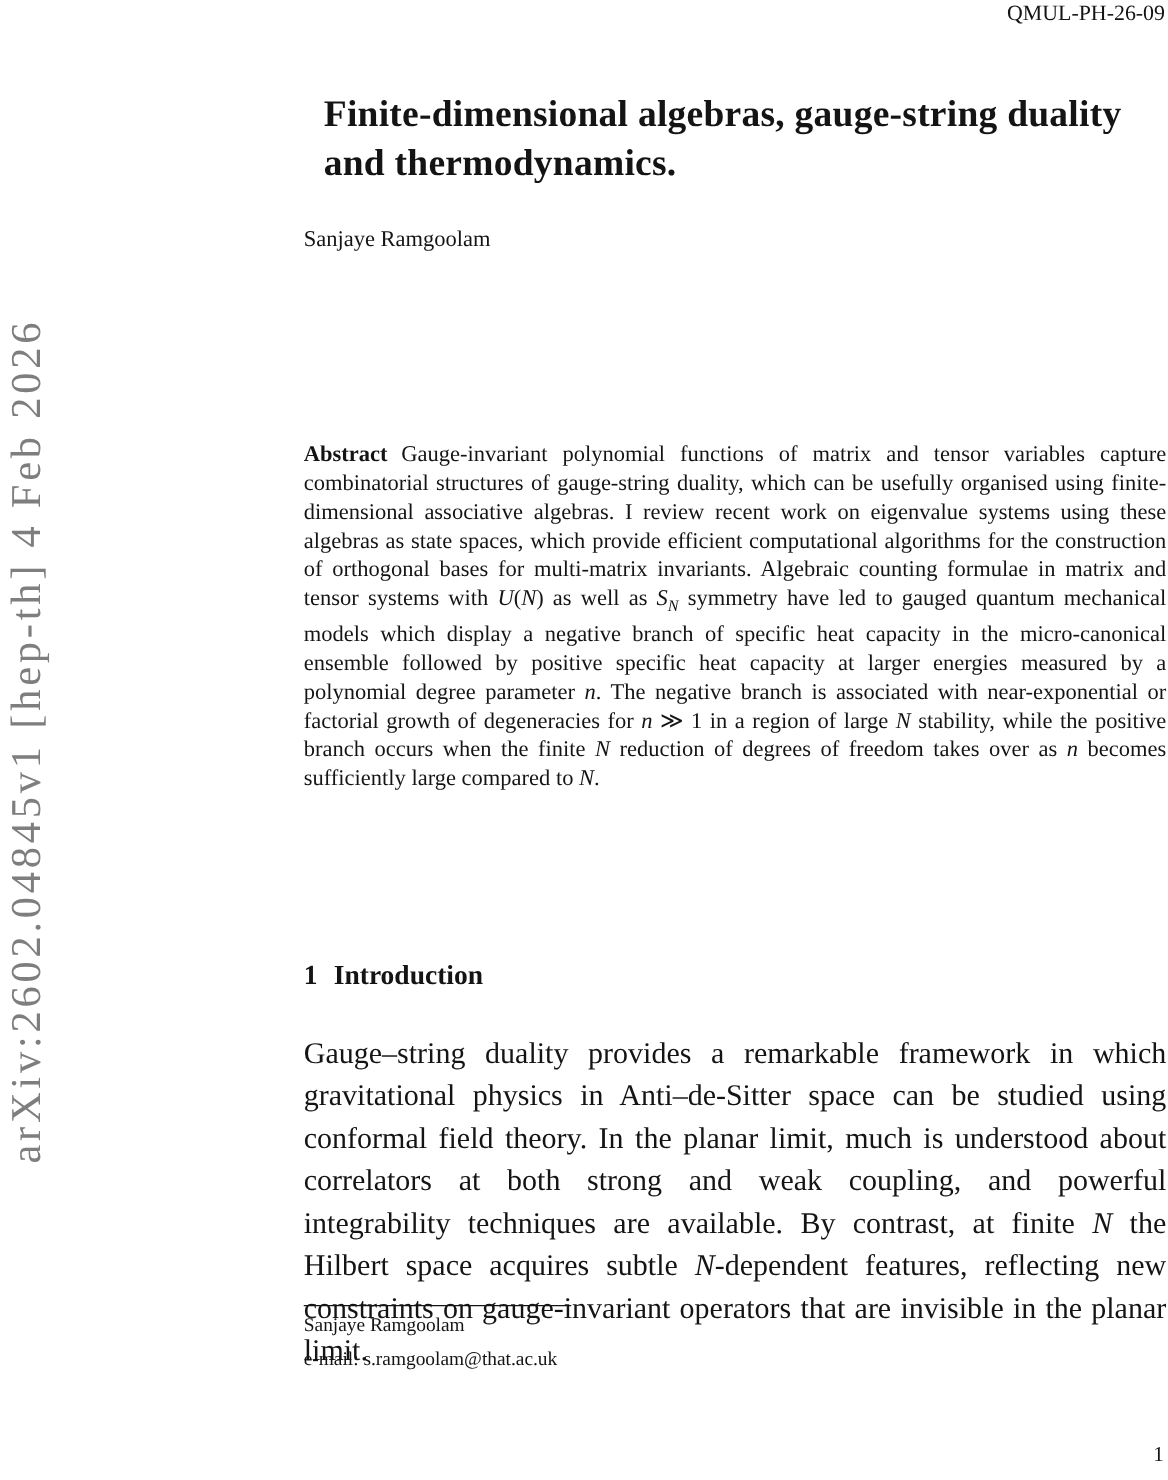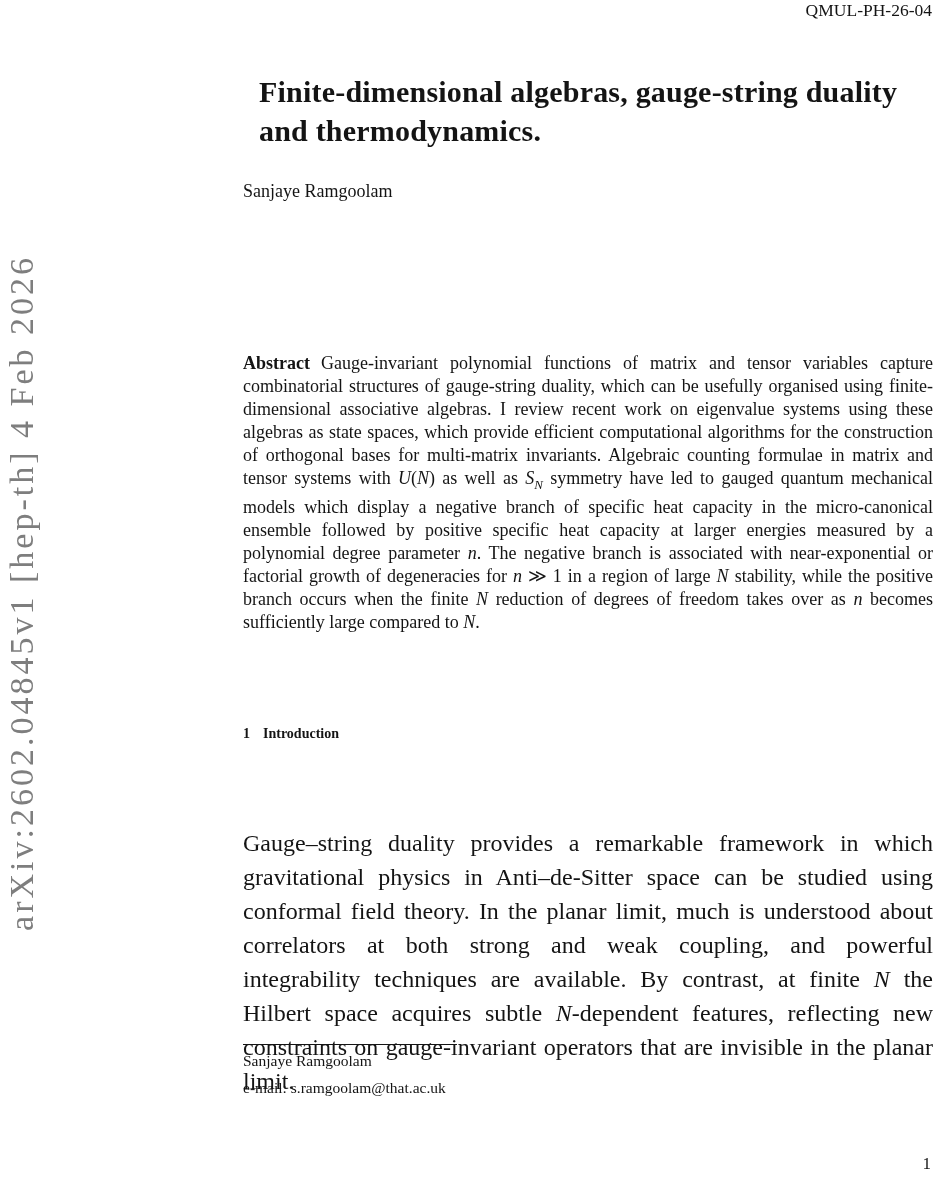--- a/index.html
+++ b/index.html
@@ -28,22 +28,22 @@
   .author { top: 181px; font-size: 18px; }
 
   .abstract {
     top: 352px;
     font-size: 18px; line-height: 23px;
     text-align: justify;
   }
   .abstract .abstract-label { font-weight: bold; margin-right: 11px; }
 
   .section-heading {
-    top: 726px;
-    font-size: 14px; font-weight: bold;
+    top: 767px;
+    font-size: 22px; font-weight: bold;
   }
   .section-heading .sec-num { margin-right: 13px; }
 
   .body-par {
     top: 826px;
     font-size: 24px; line-height: 34px;
     text-align: justify;
   }
 
   .foot-rule {
@@ -71,21 +71,21 @@
     letter-spacing: 3px;
     color: #7e7e7e;
   }
 
   i { font-style: italic; }
   sub.var { font-style: italic; font-size: 0.72em; }
 </style>
 </head>
 <body>
 
-<div class="preprint">QMUL-PH-26-04</div>
+<div class="preprint">QMUL-PH-26-09</div>
 
 <div class="arxiv-stamp">arXiv:2602.04845v1  [hep-th]  4 Feb 2026</div>
 
 <h1 class="col title" style="margin:16px;">Finite-dimensional algebras, gauge-string duality and thermodynamics.</h1>
 
 <div class="col author">Sanjaye Ramgoolam</div>
 
 <p class="col abstract" style="margin:0;">
   <span class="abstract-label">Abstract</span><span>Gauge-invariant polynomial functions of matrix and tensor variables capture combinatorial structures of gauge-string duality, which can be usefully organised using finite-dimensional associative algebras. I review recent work on eigenvalue systems using these algebras as state spaces, which provide efficient computational algorithms for the construction of orthogonal bases for multi-matrix invariants. Algebraic counting formulae in matrix and tensor systems with <i>U</i>(<i>N</i>) as well as <i>S</i><sub class="var">N</sub> symmetry have led to gauged quantum mechanical models which display a negative branch of specific heat capacity in the micro-canonical ensemble followed by positive specific heat capacity at larger energies measured by a polynomial degree parameter <i>n</i>. The negative branch is associated with near-exponential or factorial growth of degeneracies for <i>n</i> ≫ 1 in a region of large <i>N</i> stability, while the positive branch occurs when the finite <i>N</i> reduction of degrees of freedom takes over as <i>n</i> becomes sufficiently large compared to <i>N</i>.</span>
 </p>

